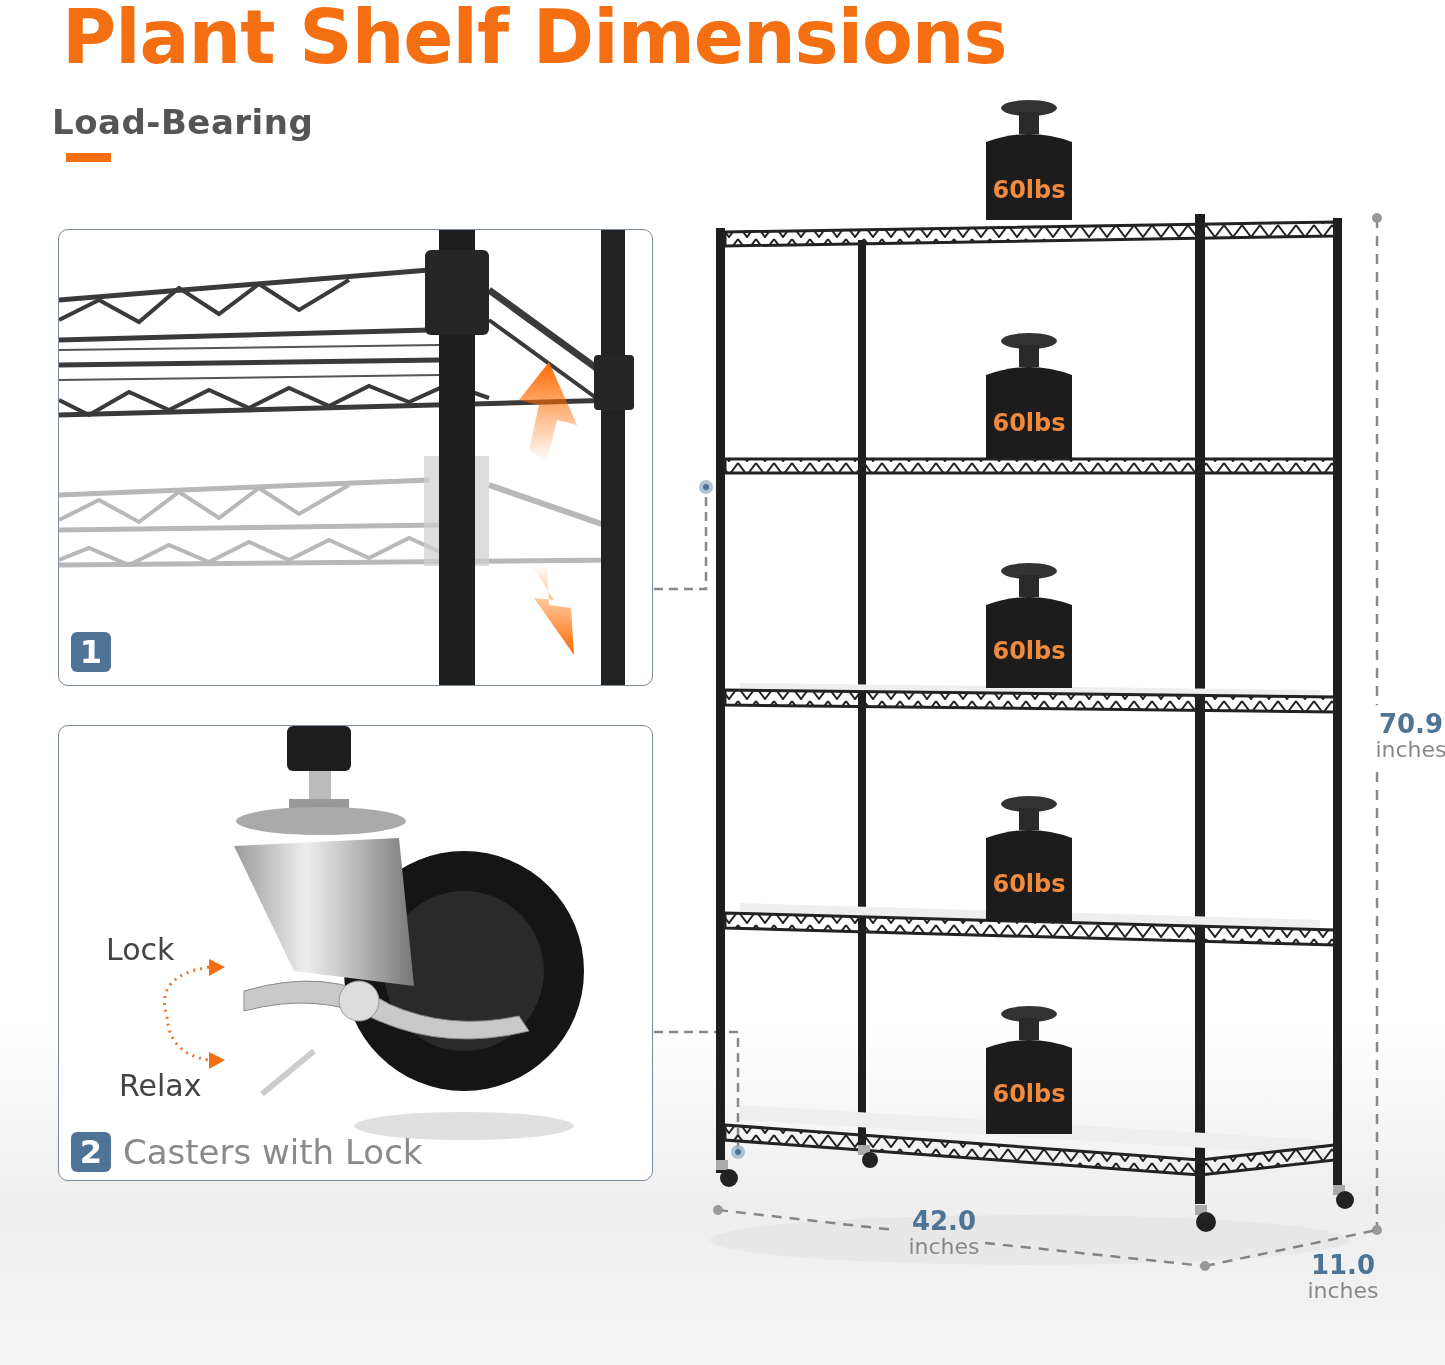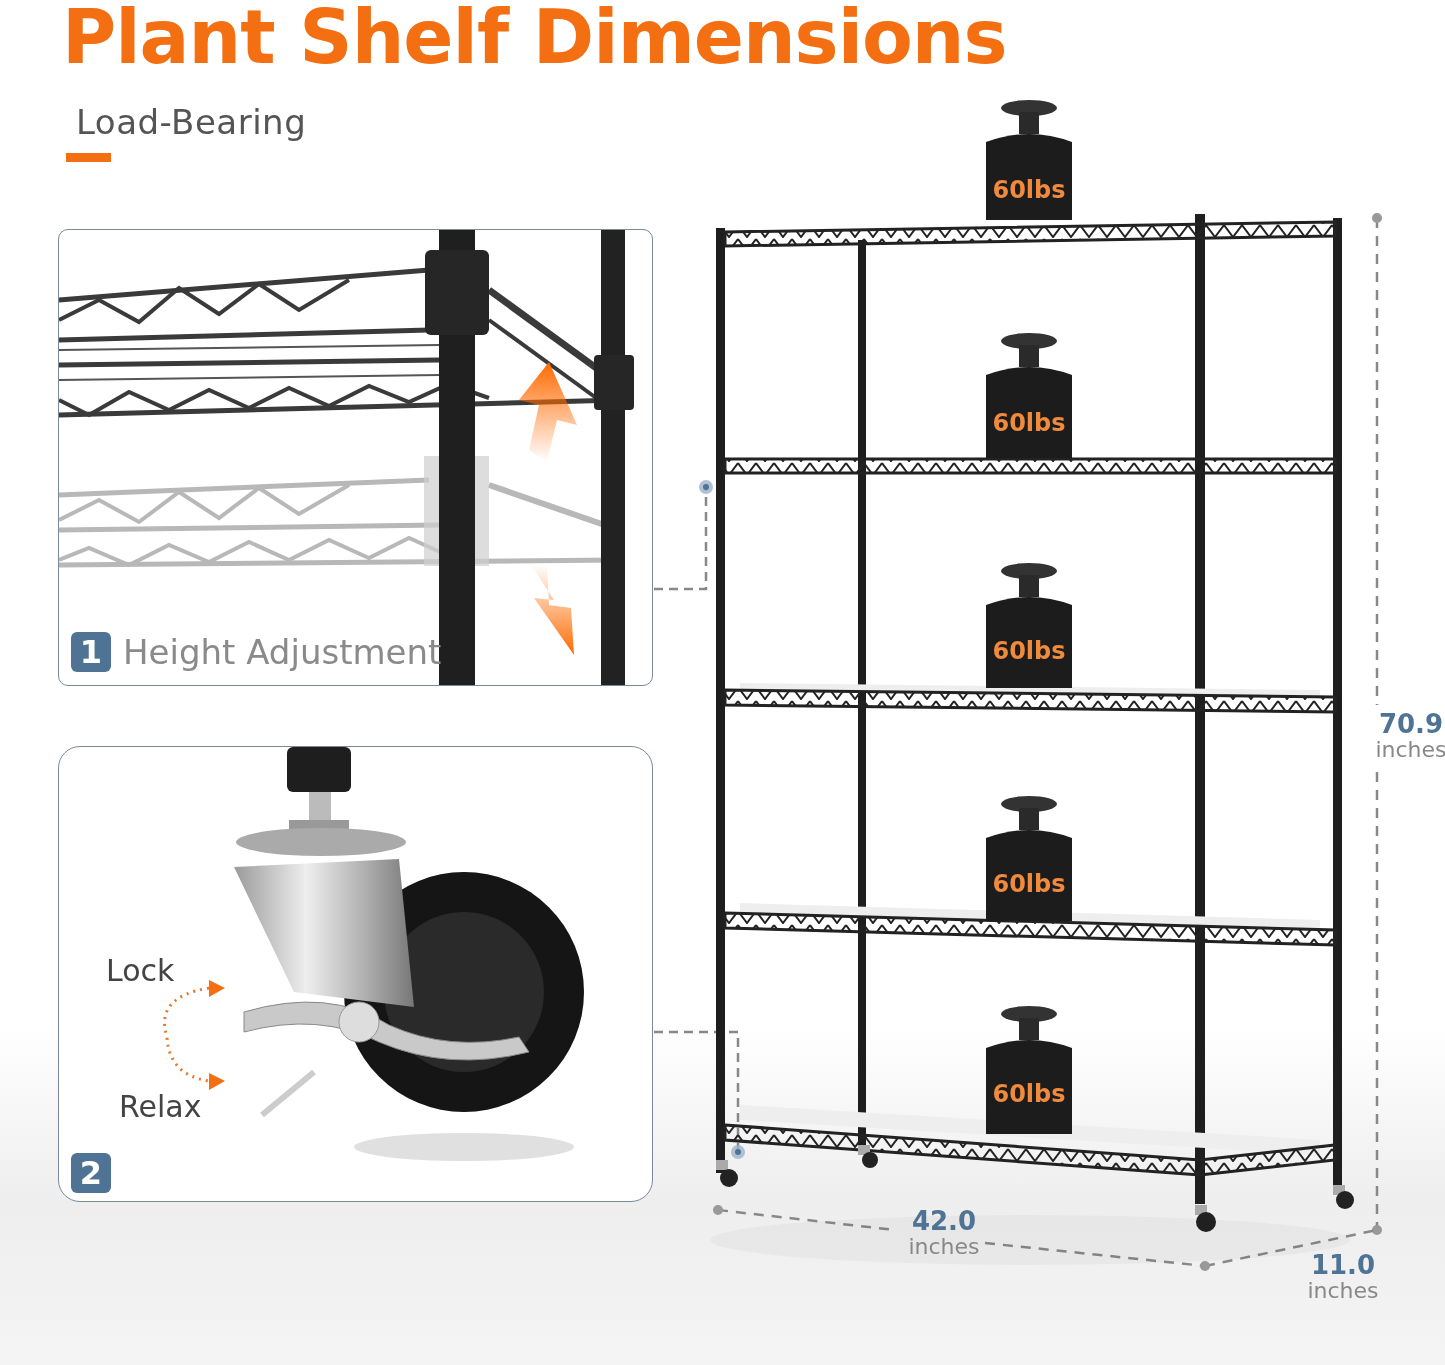--- a/index.html
+++ b/index.html
@@ -7,32 +7,32 @@
     width:1445px; height:1365px; position:relative; overflow:hidden;
     background: linear-gradient(#ffffff 0%, #ffffff 75%, #eeeeee 88%, #f4f4f4 100%);
     font-family: "DejaVu Sans", sans-serif;
   }
   .title {
     position:absolute; left:62px; top:-6px;
     font-family: "DejaVu Sans", sans-serif; font-weight:bold;
     font-size:74px; letter-spacing:-1px; color:#f36f12; white-space:nowrap;
   }
   .subtitle {
-    position:absolute; left:76px; top:102px;
-    font-size:34px; color:#555; font-weight:normal; letter-spacing:0.5px;
+    position:absolute; left:52px; top:102px;
+    font-size:34px; color:#555; font-weight:bold; letter-spacing:0.5px;
   }
   .subtitle-bar {
     position:absolute; left:66px; top:153px; width:45px; height:9px; background:#f36f12;
   }
   .panel {
     position:absolute; left:58px; width:593px; border:1.5px solid #7a8a99;
     border-radius:10px; background:#fff; overflow:hidden;
   }
   .panel1 { top:229px; height:455px; }
-  .panel2 { top:746px; height:454px;border-radius:22px; }
+  .panel2 { top:725px; height:454px; }
   .badge {
     display:inline-block; width:40px; height:40px; border-radius:6px;
     background:#4e7394; color:#fff; font-weight:bold; font-size:32px;
     text-align:center; line-height:40px; vertical-align:middle;
   }
   .panel-label {
     position:absolute; left:12px; display:flex; align-items:center; gap:12px;
   }
   .panel-label-text { font-size:34px; color:#8a8a8a; }
   .p1-label { top:402px; }
@@ -100,21 +100,20 @@
       <linearGradient id="dnArr" x1="0" y1="0" x2="0" y2="1">
         <stop offset="0" stop-color="#ff6a00" stop-opacity="0"></stop>
           <stop offset="1" stop-color="#ff6a00"></stop>
       </linearGradient>
     </defs>
     <polygon points="470,220 480,175 460,170 490,132 518,195 498,190 488,232" fill="url(#upArr)"></polygon>
     <polygon points="472,335 488,335 490,375 512,378 515,425 475,368 495,370" fill="url(#dnArr)"></polygon>
   </svg>
   <div class="panel-label p1-label">
     <span class="badge">1</span>
-    <span class="panel-label-text">Height Adjustment</span>
   </div>
 </div>
 
 <div class="panel panel2">
   <svg width="593" height="454" style="position:absolute;left:0;top:0">
     <defs>
       <linearGradient id="chrome" x1="0" y1="0" x2="1" y2="0">
         <stop offset="0" stop-color="#9a9a9a"></stop>
           <stop offset="0.4" stop-color="#eeeeee"></stop>
           <stop offset="0.7" stop-color="#b5b5b5"></stop>
@@ -134,20 +133,21 @@
     <ellipse cx="405" cy="400" rx="110" ry="14" fill="#000" opacity="0.12"></ellipse>
 
     <path d="M150,241 Q95,250 108,290 Q110,328 150,334" fill="none" stroke="#e8762a" stroke-width="3" stroke-dasharray="2,5"></path>
     <polygon points="150,233 166,241 150,250" fill="#f36f12"></polygon>
     <polygon points="150,326 166,334 150,343" fill="#f36f12"></polygon>
   </svg>
   <div class="lock-text">Lock</div>
   <div class="relax-text">Relax</div>
   <div class="panel-label p2-label">
     <span class="badge">2</span>
+    <span class="panel-label-text">Casters with Lock</span>
   </div>
 </div>
 
 <svg width="1445" height="1365" style="position:absolute;left:0;top:0;pointer-events:none">
   <polyline points="654,589 706,589 706,487" fill="none" stroke="#888" stroke-width="2.5" stroke-dasharray="9,6"></polyline>
   <circle cx="706" cy="487" r="7" fill="#9bb3cc" opacity="0.8"></circle>
   <circle cx="706" cy="487" r="3" fill="#4e7394"></circle>
   <polyline points="654,1032 738,1032 738,1152" fill="none" stroke="#888" stroke-width="2.5" stroke-dasharray="9,6"></polyline>
   <circle cx="738" cy="1152" r="7" fill="#9bb3cc" opacity="0.8"></circle>
   <circle cx="738" cy="1152" r="3" fill="#4e7394"></circle>

